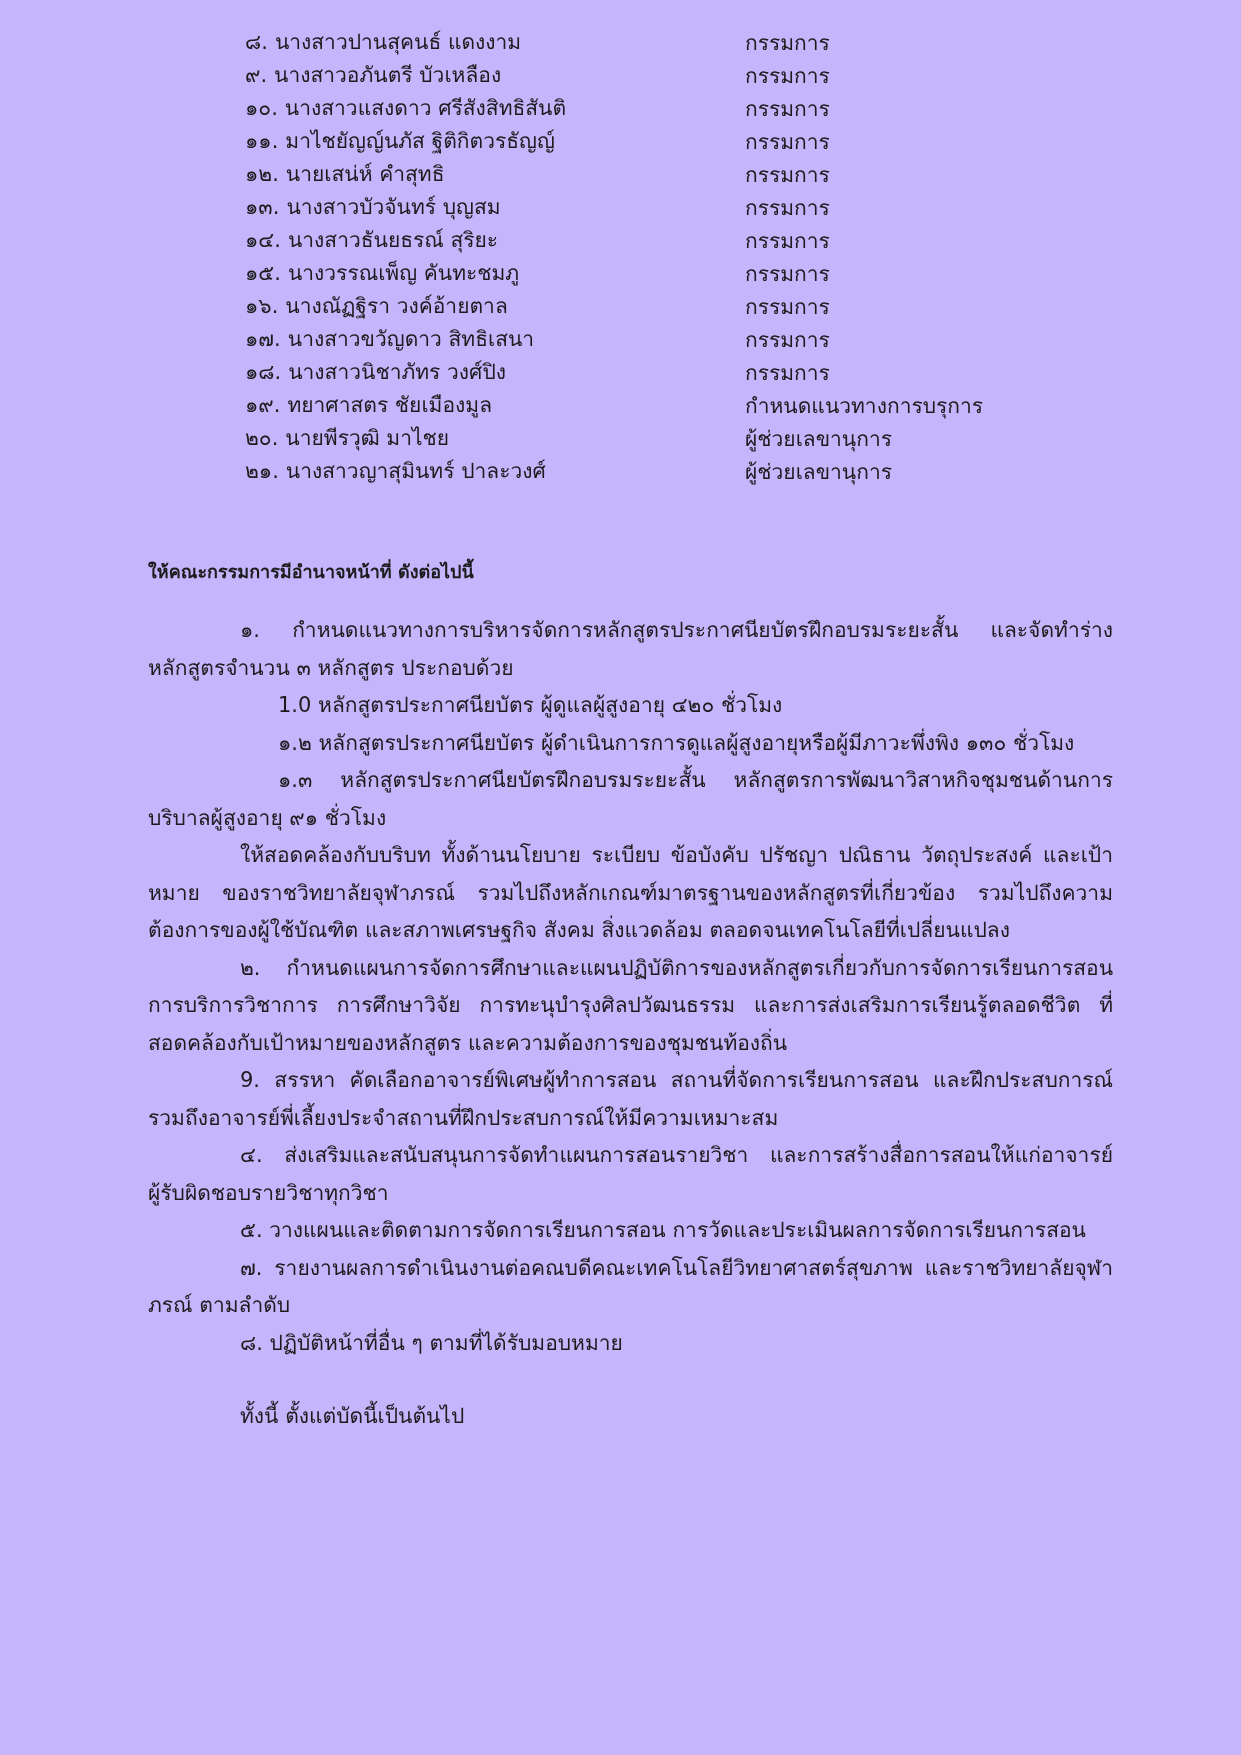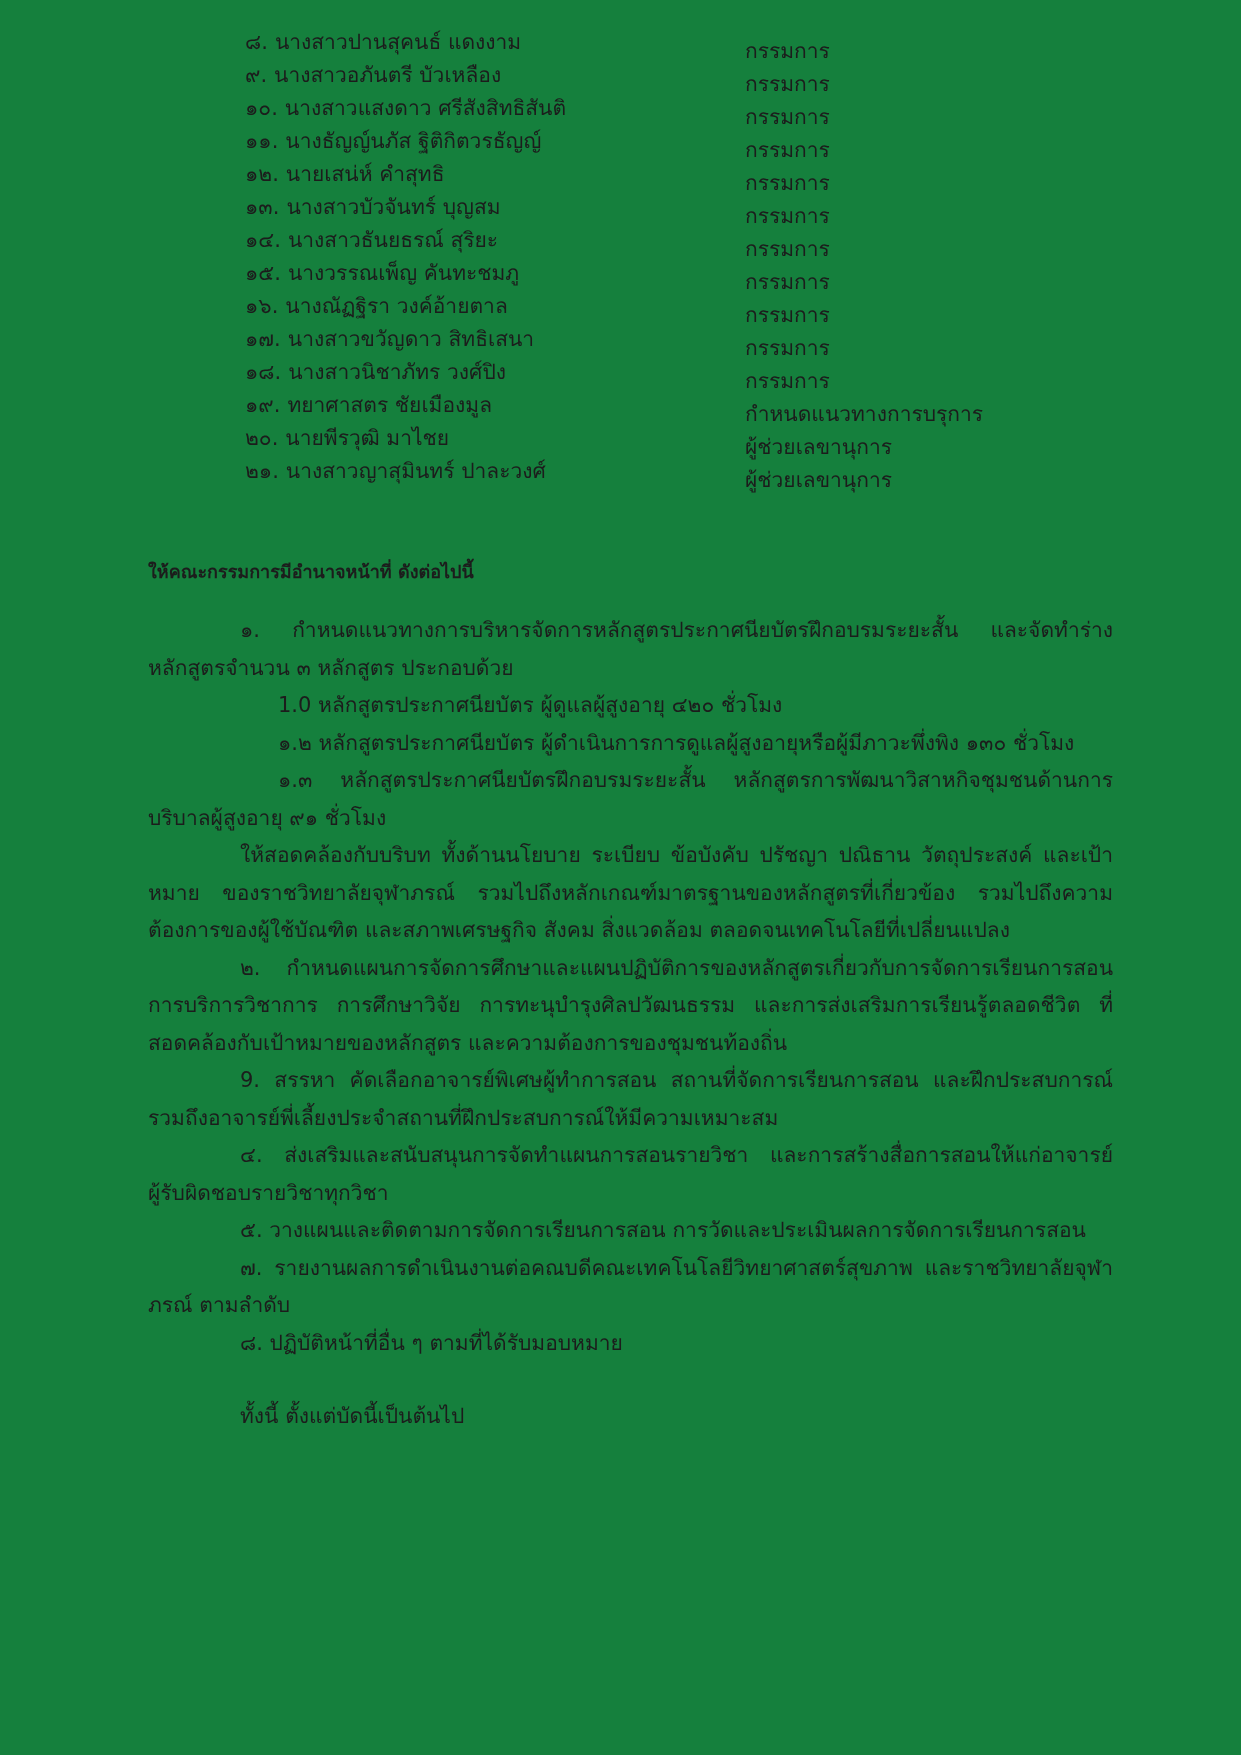--- a/index.html
+++ b/index.html
@@ -1,36 +1,36 @@
 <!DOCTYPE html>
 <html><head>
 <meta charset="utf-8">
 <style>
   html, body { margin: 0; padding: 0; background: #ffffff; }
   .page {
     position: relative;
     width: 1241px;
     height: 1755px;
-    background: #15803d;
+    background: #c4b5fd;
     color: #1c1c1c;
     font-family: "DejaVu Sans", "Liberation Sans", sans-serif;
     font-size: 21px;
     overflow: hidden;
   }
   
   .members { padding-top: 26px; }
   .member-row {
     position: relative;
     height: 33px;
     line-height: 33px;
     padding-left: 245px;
     white-space: nowrap;
   }
   .member-no { display: inline-block; margin-right: 7px; }
-  .member-role { position: absolute; left: 745px; top: 9px; }
+  .member-role { position: absolute; left: 745px; top: 1px; }
   
   .duties-heading {
     margin: 64px 0 20px 0;
     padding-left: 148px;
     font-weight: bold;
     font-size: 18px;
     line-height: 40px;
   }
   .duties { padding: 0 128px 0 148px; text-align: justify; }
   .duties p { margin: 0; line-height: 37.5px; }
@@ -45,21 +45,21 @@
 </style>
 </head>
 <body>
 
 <div class="page">
 
   <div class="members">
     <div class="member-row"><span class="member-no">๘.</span><span class="member-name">นางสาวปานสุคนธ์  แดงงาม</span><span class="member-role">กรรมการ</span></div>
     <div class="member-row"><span class="member-no">๙.</span><span class="member-name">นางสาวอภันตรี บัวเหลือง</span><span class="member-role">กรรมการ</span></div>
     <div class="member-row"><span class="member-no">๑๐.</span><span class="member-name">นางสาวแสงดาว ศรีสังสิทธิสันติ</span><span class="member-role">กรรมการ</span></div>
-    <div class="member-row"><span class="member-no">๑๑.</span><span class="member-name">นางธัญญ์นภัส ฐิติกิตวรธัญญ์</span><span class="member-role">กรรมการ</span></div>
+    <div class="member-row"><span class="member-no">๑๑.</span><span class="member-name">มาไชยัญญ์นภัส ฐิติกิตวรธัญญ์</span><span class="member-role">กรรมการ</span></div>
     <div class="member-row"><span class="member-no">๑๒.</span><span class="member-name">นายเสน่ห์  คำสุทธิ</span><span class="member-role">กรรมการ</span></div>
     <div class="member-row"><span class="member-no">๑๓.</span><span class="member-name">นางสาวบัวจันทร์  บุญสม</span><span class="member-role">กรรมการ</span></div>
     <div class="member-row"><span class="member-no">๑๔.</span><span class="member-name">นางสาวธันยธรณ์  สุริยะ</span><span class="member-role">กรรมการ</span></div>
     <div class="member-row"><span class="member-no">๑๕.</span><span class="member-name">นางวรรณเพ็ญ คันทะชมภู</span><span class="member-role">กรรมการ</span></div>
     <div class="member-row"><span class="member-no">๑๖.</span><span class="member-name">นางณัฏฐิรา  วงค์อ้ายตาล</span><span class="member-role">กรรมการ</span></div>
     <div class="member-row"><span class="member-no">๑๗.</span><span class="member-name">นางสาวขวัญดาว  สิทธิเสนา</span><span class="member-role">กรรมการ</span></div>
     <div class="member-row"><span class="member-no">๑๘.</span><span class="member-name">นางสาวนิชาภัทร  วงศ์ปิง</span><span class="member-role">กรรมการ</span></div>
     <div class="member-row"><span class="member-no">๑๙.</span><span class="member-name">ทยาศาสตร  ชัยเมืองมูล</span><span class="member-role">กำหนดแนวทางการบรุการ</span></div>
     <div class="member-row"><span class="member-no">๒๐.</span><span class="member-name">นายพีรวุฒิ  มาไชย</span><span class="member-role">ผู้ช่วยเลขานุการ</span></div>
     <div class="member-row"><span class="member-no">๒๑.</span><span class="member-name">นางสาวญาสุมินทร์ ปาละวงศ์</span><span class="member-role">ผู้ช่วยเลขานุการ</span></div>

